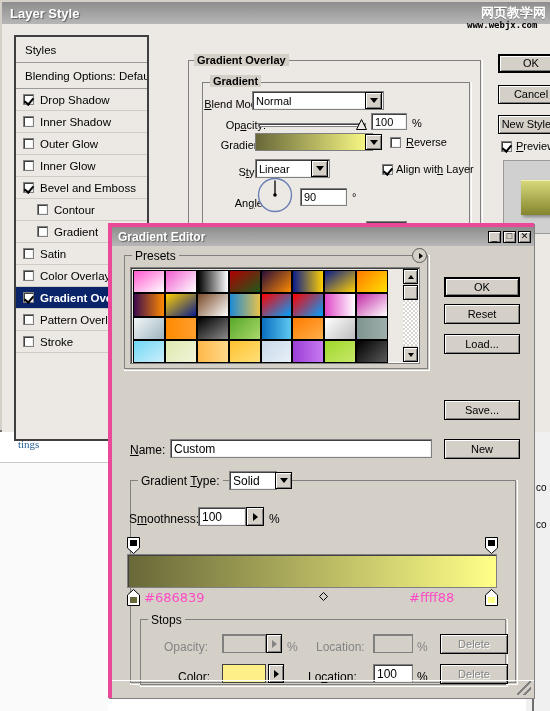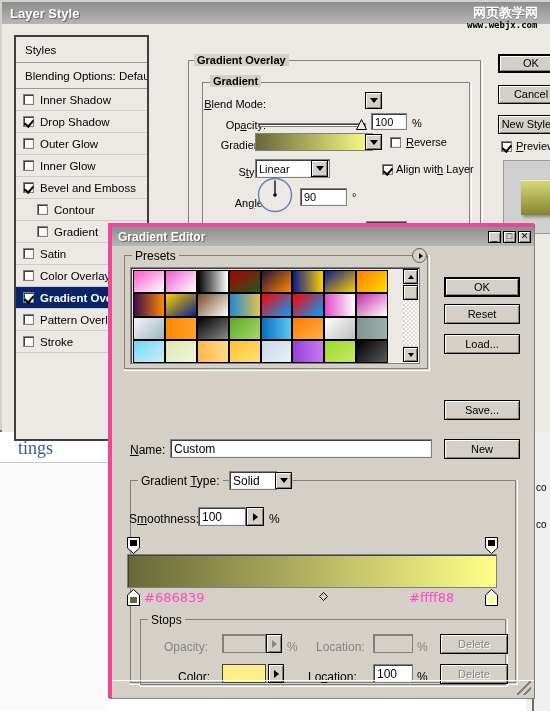--- a/index.html
+++ b/index.html
@@ -74,21 +74,21 @@
   }
   .slider .thumbw svg { display:block; }
 
   
   #bg-window-left {
     position:absolute; left:0; top:430px; width:108px; height:281px;
     background:#ffffff; border-top:2px solid #6e6e6e;
   }
   #bg-window-left .title {
     position:absolute; left:18px; top:6px; color:#2a6496;
-    font-size:18px; font-family:"Liberation Serif", serif;
+    font-size:11px; font-family:"Liberation Serif", serif;
   }
   #bg-window-left .divider{
     position:absolute; left:0; top:30px; width:100%; height:1px; background:#c8c8c8;
   }
   #bg-window-left .panelbody{
     position:absolute; left:0; top:31px; width:100%; bottom:0; background:#fafafa;
   }
   #bg-strip-right {
     position:absolute; right:0; top:430px; width:24px; height:281px; background:#f0f0f0;
   }
@@ -140,21 +140,21 @@
   #preview-thumb .sw {
     position:absolute; left:17px; top:19px; width:52px; height:35px;
     background:linear-gradient(to bottom,#d7d77a,#85852f);
     box-shadow: 2px 2px 3px rgba(0,0,0,0.35);
     border-top:1px solid #f0f0b0;
   }
 
   
   #watermark { position:absolute; left:465px; top:1px; width:85px; height:28px; }
   #wm-cn {
-    position:absolute; left:6px; top:1px; font-size:13px; color:#ffffff; font-weight:bold;
+    position:absolute; left:14px; top:1px; font-size:13px; color:#ffffff; font-weight:bold;
     font-family:"DejaVu Sans", sans-serif; letter-spacing:0px;
     text-shadow:0 1px 0 rgba(0,0,0,.25);
   }
   #wm-url {
     position:absolute; left:0px; top:17px; font-size:9px; color:#000000; font-weight:bold;
     font-family:"DejaVu Sans Mono", monospace; letter-spacing:0px;
   }
 
   
   #go-group { left:186px; top:36px; width:295px; height:184px; }
@@ -285,26 +285,26 @@
 
   <div id="ls-body">
 
     <div id="styles-list">
       <div class="style-hdr">Styles</div>
       <div id="styles-rows">
           <div class="style-row" style="height: 26px; border-bottom: 1px solid rgb(154, 154, 154); padding-left: 9px;">
             <span class="lbl" style="margin-left: 0px;">Blending Options: Default</span>
           </div>
           <div class="style-row">
-            <span class="chk"></span>
-            <span class="lbl">Inner Shadow</span>
-          </div>
-          <div class="style-row">
             <span class="chk on"></span>
             <span class="lbl">Drop Shadow</span>
+          </div>
+          <div class="style-row">
+            <span class="chk"></span>
+            <span class="lbl">Inner Shadow</span>
           </div>
           <div class="style-row">
             <span class="chk"></span>
             <span class="lbl">Outer Glow</span>
           </div>
           <div class="style-row">
             <span class="chk"></span>
             <span class="lbl">Inner Glow</span>
           </div>
           <div class="style-row">
@@ -342,20 +342,23 @@
         </div>
     </div>
 
     <div class="grp" id="go-group"></div>
     <div class="grp-label" id="go-label">Gradient Overlay</div>
 
     <div class="grp" id="grad-group"></div>
     <div class="grp-label" id="grad-label">Gradient</div>
 
     <div class="row-label" style="left:196px; top:74px; width:68px;"><span class="u">B</span>lend Mode:</div>
+    <div class="field" style="position:absolute; left:250px; top:67px; width:132px; height:19px;">
+      <span>Normal</span>
+    </div>
     <div class="arrowbtn" style="position:absolute; left:363px; top:68px; width:17px; height:17px;">
         <i class="tri-down"></i>
       </div>
 
     <div class="row-label" style="left:196px; top:95px; width:68px;">Op<span class="u">a</span>city:</div>
     <div class="slider" style="left:256px; top:95px; width:108px;">
       <div class="track"></div>
       <div class="thumbw" style="left:98px">
         <svg width="11" height="11" viewBox="0 0 11 11">
             <polygon points="5.5,0.5 10.5,10.5 0.5,10.5" fill="#ece9e4" stroke="#000" stroke-width="1"></polygon>

